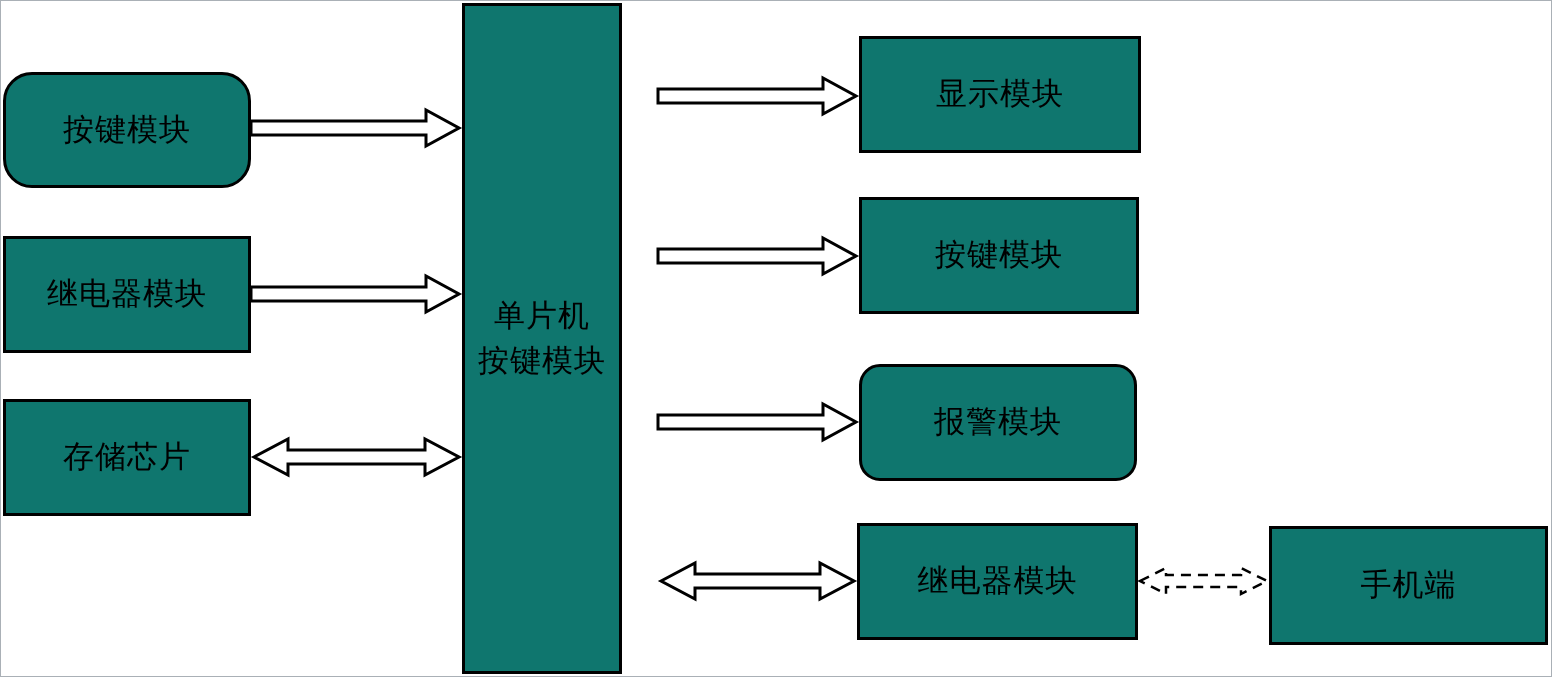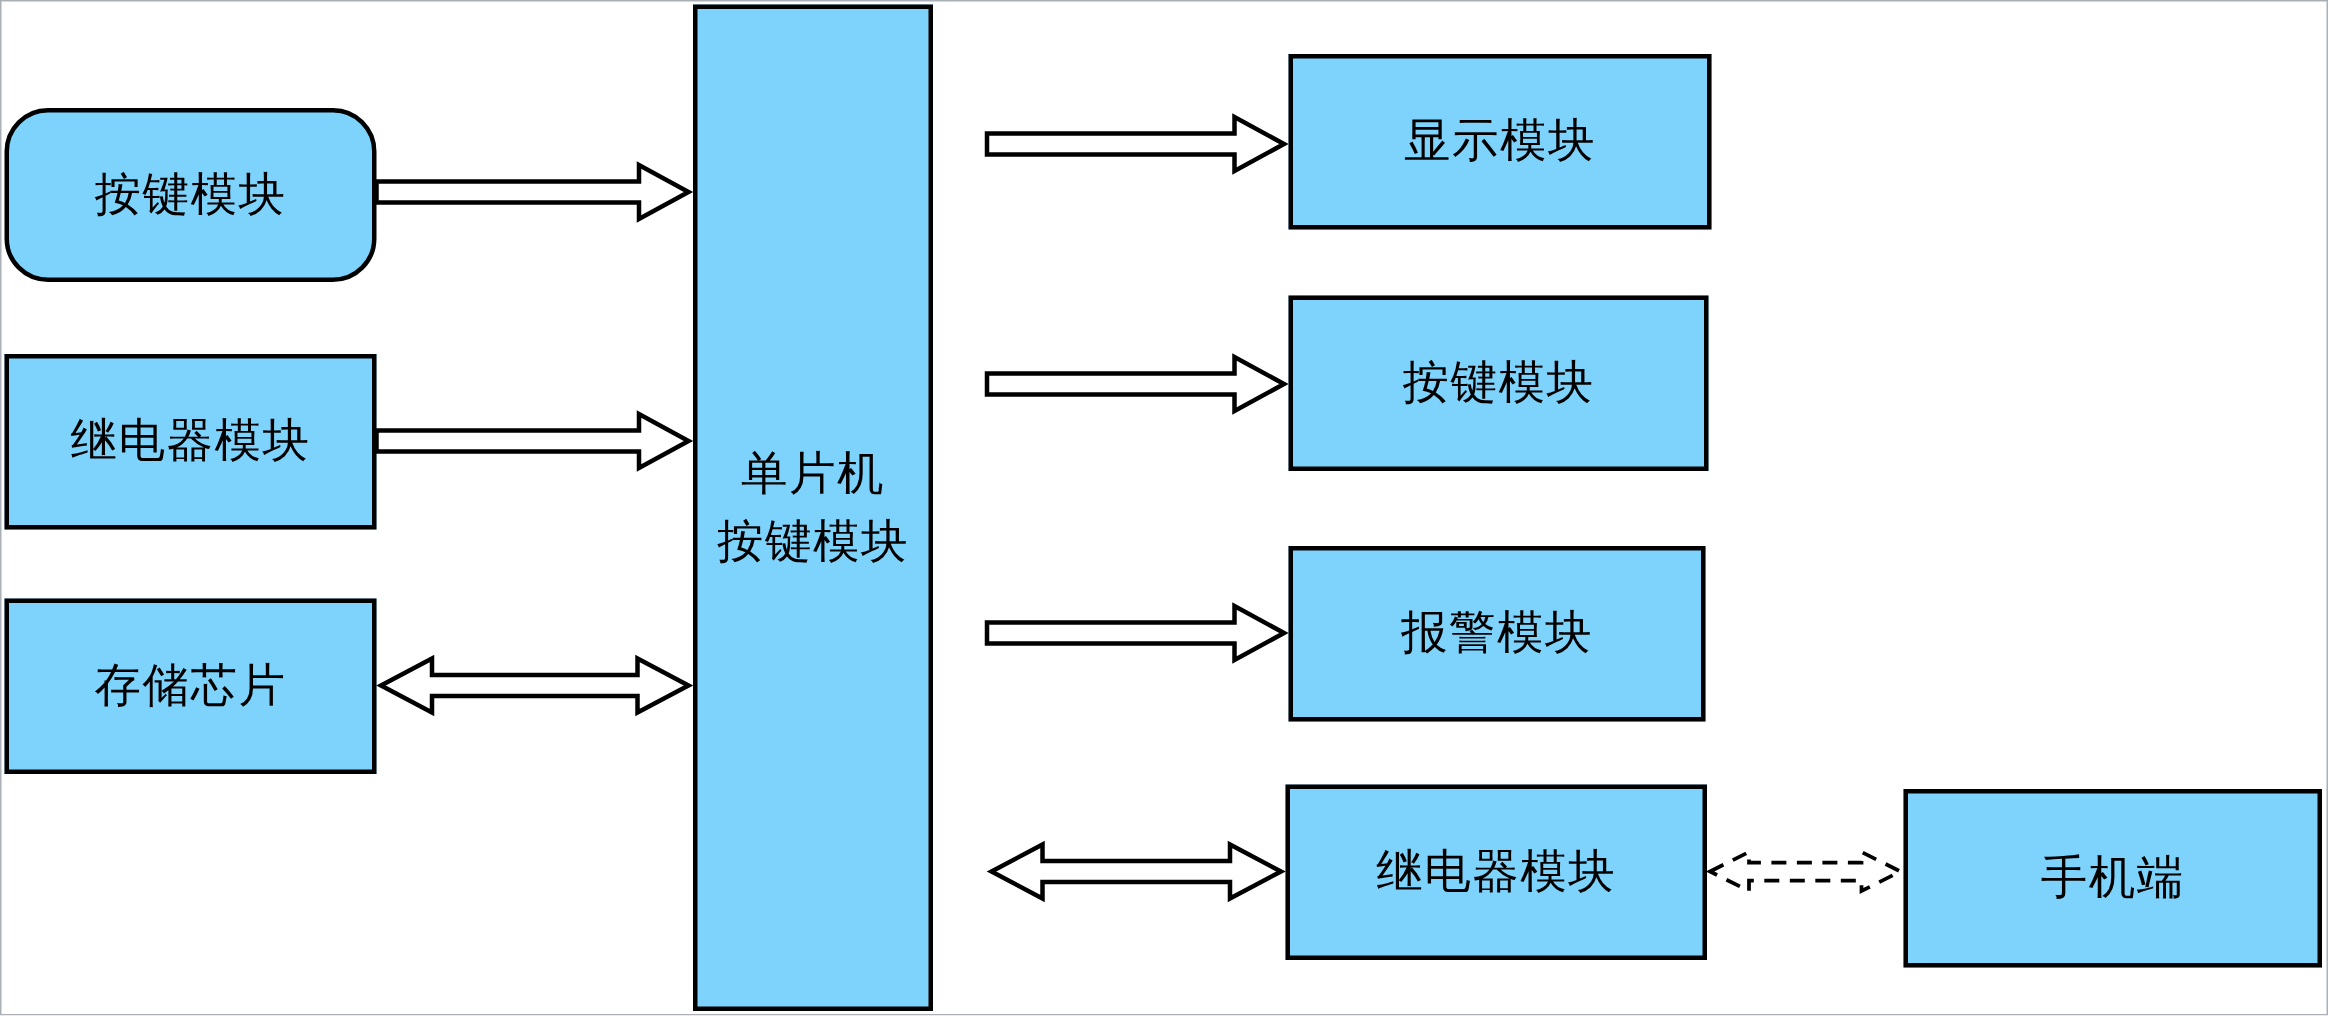--- a/index.html
+++ b/index.html
@@ -13,21 +13,21 @@
     width: 1552px;
     height: 677px;
     background: #ffffff;
     border: 1px solid #aab0b6;
     box-sizing: border-box;
     overflow: hidden;
   }
   .box {
     position: absolute;
     border: 3px solid #000000;
-    background: #7dd3fc;
+    background: #0f766e;
     box-sizing: border-box;
     display: flex;
     align-items: center;
     justify-content: center;
     text-align: center;
     color: #000000;
     font-size: 31px;
     line-height: 1.42;
     letter-spacing: 1px;
   }
@@ -71,21 +71,21 @@
   </div>
 
   <div class="box" style="left:858px; top:35px; width:282px; height:117px;">
     <span>显示模块</span>
   </div>
 
   <div class="box" style="left:858px; top:196px; width:280px; height:117px;">
     <span>按键模块</span>
   </div>
 
-  <div class="box" style="left:858px; top:363px; width:278px; height:117px;">
+  <div class="box" style="left:858px; top:363px; width:278px; height:117px;border-radius:21px;">
     <span>报警模块</span>
   </div>
 
   <div class="box" style="left:856px; top:522px; width:281px; height:117px;">
     <span>继电器模块</span>
   </div>
 
   <div class="box" style="left:1268px; top:525px; width:279px; height:119px;font-family:Liberation Serif, serif;">
     <span>手机端</span>
   </div>

